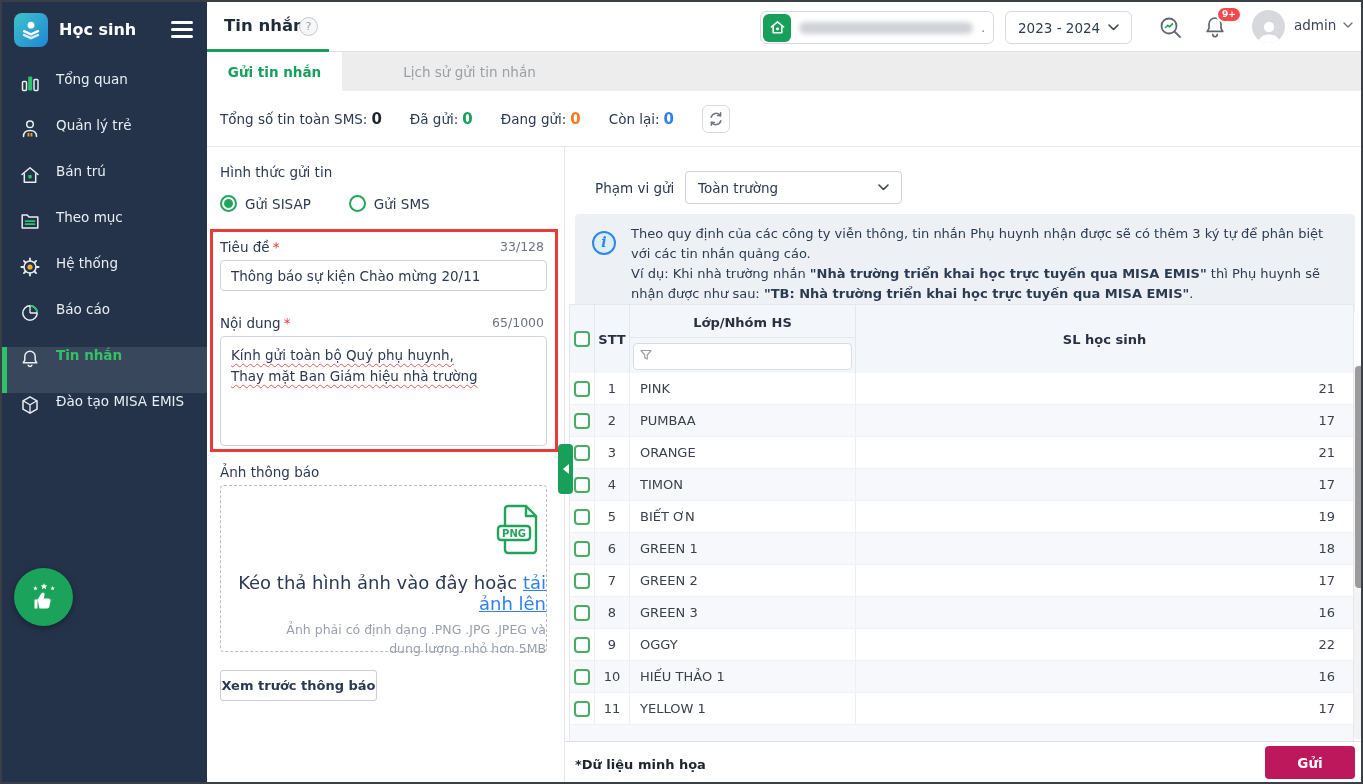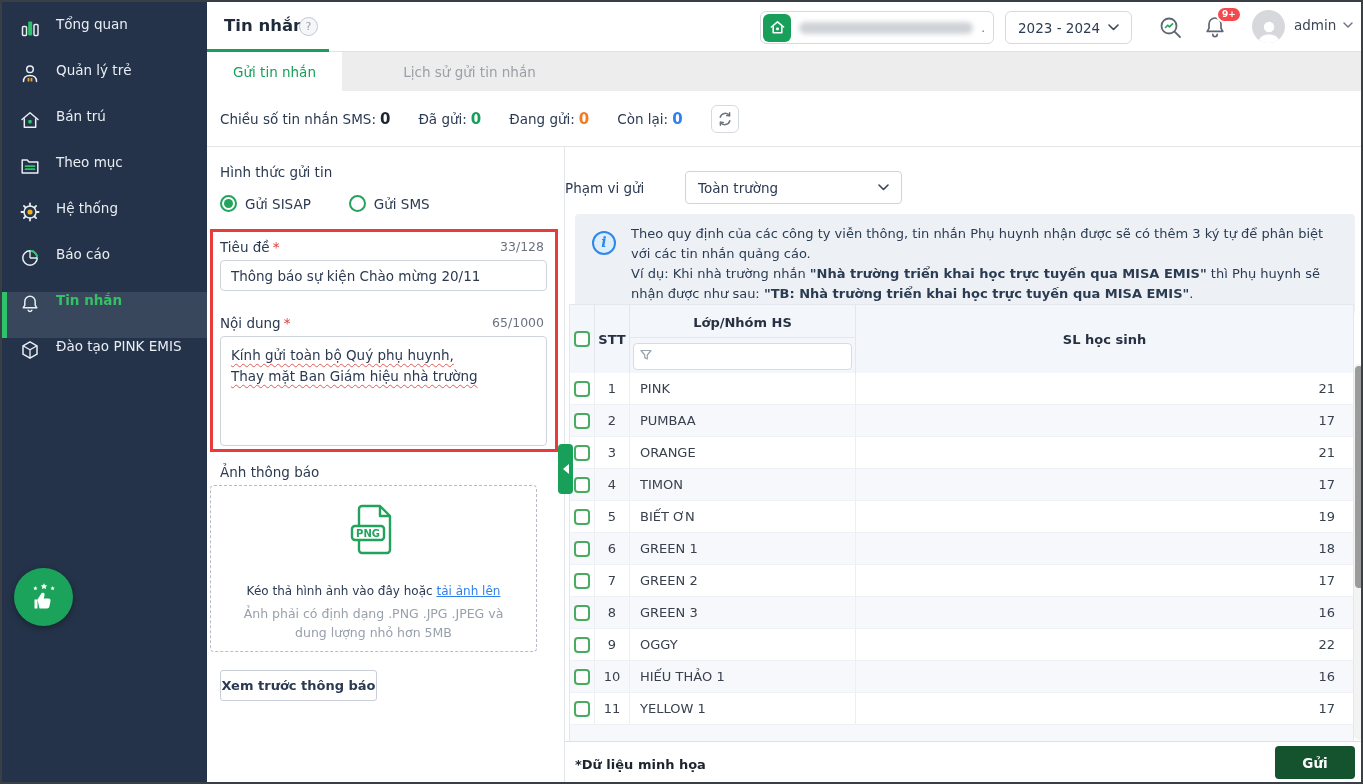--- a/index.html
+++ b/index.html
@@ -52,21 +52,21 @@
   .nbadge { position:absolute; top:-8px; left:14px; background:#f5484d; color:#fff; font-size:9px; font-weight:bold;
             padding:2px 4px; border-radius:9px; border:2px solid #fff; line-height:1; }
   .avatar { position:absolute; left:1045px; top:8px; width:33px; height:33px; border-radius:50%; background:#d6d8dc;
             overflow:hidden; display:flex; align-items:flex-end; justify-content:center; cursor:pointer; }
   .admin-wrap { position:absolute; left:1087px; top:15px; display:flex; align-items:center; gap:7px; cursor:pointer; }
   .admin-name { font-size:13.5px; color:#3c4656; }
 
   
   .tabstrip { position:absolute; left:0; top:50px; width:100%; height:39px; background:#ededed; display:flex; }
   .tab { height:100%; display:flex; align-items:center; justify-content:center; font-size:13.5px; cursor:pointer; }
-  .tab.active { width:135px; background:#fff; color:#18a05a; font-weight:normal; }
+  .tab.active { width:135px; background:#fff; color:#18a05a; font-weight:bold; }
   .tab.inactive { width:255px; color:#9aa0a6; }
 
   
   .stats { position:absolute; left:0; top:89px; width:100%; height:56px; background:#fff; border-bottom:1px solid #e6e6e6;
            display:flex; align-items:center; padding-left:13px; gap:28px; }
   .stat { font-size:13.5px; color:#2b3a52; }
   .stat b { font-size:15px; margin-left:4px; }
   .v-dark { color:#1f2532; } .v-green { color:#18a05a; } .v-orange { color:#f57b22; } .v-blue { color:#2f80ed; }
   .refresh-btn { width:28px; height:28px; border:1px solid #d5d9e0; border-radius:6px; background:#fff;
                  display:flex; align-items:center; justify-content:center; cursor:pointer; }
@@ -89,37 +89,37 @@
   .txt-input { position:absolute; left:13px; top:113px; width:327px; height:31px; border:1px solid #cfd4dc;
                border-radius:4px; font-size:13.5px; color:#2b3a52; padding:0 10px;
                font-family:"DejaVu Sans","Liberation Sans",sans-serif; background:#fff; }
   .lab-content { position:absolute; left:13px; top:168px; }
   .cnt-content { top:168px; }
   .txt-area { position:absolute; left:13px; top:189px; width:327px; height:110px; border:1px solid #cfd4dc;
               border-radius:4px; font-size:13.5px; color:#2b3a52; padding:8px 10px; line-height:1.55; background:#fff; }
   .misspell { text-decoration:underline; text-decoration-style:wavy; text-decoration-color:#e05a55;
               text-decoration-thickness:1px; text-underline-offset:3px; }
   .lab-image { position:absolute; left:13px; top:317px; }
-  .dropzone { position:absolute; left:3px; top:338px; width:327px; height:167px; border:1px dashed #b6bdc9;
-              border-radius:4px; text-align:center; cursor:pointer; background:#fff; }
+  .dropzone { position:absolute; left:13px; top:338px; width:327px; height:167px; border:1px dashed #b6bdc9;
+              border-radius:4px; text-align:right; cursor:pointer; background:#fff; }
   .dz-icon { margin-top:16px; }
-  .dz-line { font-size:12px; color:#2b3a52; margin-top:22px; }
+  .dz-line { font-size:18px; color:#2b3a52; margin-top:10px; }
   .dz-link { color:#2f80ed; text-decoration:underline; cursor:pointer; }
   .dz-hint { font-size:12.5px; color:#98a0ac; line-height:1.55; margin-top:6px; }
   .preview-btn { position:absolute; left:13px; top:523px; width:157px; height:31px; background:#fff;
                  border:1px solid #c9ced8; border-radius:3px; font-size:13px; font-weight:600; color:#2b3a52;
                  cursor:pointer; font-family:"DejaVu Sans","Liberation Sans",sans-serif; }
   .collapse-handle { position:absolute; left:351px; top:297px; width:15px; height:50px; background:#18a05a;
                      border-radius:4px; z-index:5; cursor:pointer; display:flex; align-items:center; justify-content:center; }
   .collapse-handle::after { content:""; width:0; height:0; border-top:5px solid transparent;
                             border-bottom:5px solid transparent; border-right:6px solid #fff; }
 
   
   .panel-right { position:absolute; left:358px; top:145px; width:800px; height:639px; background:#fff; }
-  .scope-label { position:absolute; left:0; top:33px; font-size:13.5px; color:#2b3a52; }
+  .scope-label { position:absolute; left:30px; top:33px; font-size:13.5px; color:#2b3a52; }
   .scope-select { position:absolute; left:120px; top:24px; width:217px; height:33px; border:1px solid #cfd4dc;
                   border-radius:4px; background:#fff; display:flex; align-items:center; justify-content:space-between;
                   padding:0 12px; font-size:13.5px; color:#2b3a52; cursor:pointer; }
   .info-box { position:absolute; left:10px; top:67px; width:780px; min-height:79px; background:#edf1f6;
               border-radius:4px; padding:10px 16px 10px 56px; font-size:13px; color:#2b3c52; line-height:1.55; }
   .info-box b { font-weight:bold; }
   .info-icon { position:absolute; left:17px; top:17px; width:24px; height:24px; border-radius:50%;
                border:2px solid #2f86eb; background:#ddeefb; display:flex; align-items:center; justify-content:center;
                color:#2f86eb; font-family:"DejaVu Serif","Liberation Serif",serif; font-style:italic; font-weight:bold; font-size:14px; }
   .info-icon::before { content:"i"; }
@@ -148,30 +148,45 @@
   .cb { width:16px; height:16px; border:2px solid #47ab61; border-radius:4px; background:#fff; cursor:pointer; display:inline-block; }
   .partial-row { height:16px; background:#f6f8fb; }
 
   
   .sb-track { position:absolute; right:1px; top:217px; width:10px; height:376px; background:#f3f3f3; border-radius:5px; }
   .sb-thumb { position:absolute; left:1px; top:2px; width:8px; height:222px; background:#9b9b9b; border-radius:4px; cursor:pointer; }
 
   
   .r-footer { position:absolute; left:0; bottom:0; width:100%; height:45px; background:#fff; border-top:1px solid #dcdfe3; }
   .footnote { position:absolute; left:10px; top:15px; font-size:13px; font-weight:600; color:#1c2430; }
-  .send-btn { position:absolute; right:10px; top:4px; width:80px; height:33px; background:#14532d; color:#fff;
+  .send-btn { position:absolute; right:10px; top:4px; width:90px; height:33px; background:#be185d; color:#fff;
               border:none; border-radius:4px; font-size:13.5px; font-weight:600; cursor:pointer;
               font-family:"DejaVu Sans","Liberation Sans",sans-serif; }
 </style>
 </head>
 <body>
 
 <div class="screen">
 
   <aside class="sidebar">
+    <div class="s-head">
+      <div class="logo">
+        <svg width="22" height="22" viewBox="0 0 22 22">
+            <circle cx="11" cy="6.2" r="3.4" fill="#fff"></circle>
+            <path d="M4 12.2l7 3.2 7-3.2" fill="none" stroke="#fff" stroke-width="2.4" stroke-linecap="round" stroke-linejoin="round"></path>
+            <path d="M4 16l7 3.2 7-3.2" fill="none" stroke="#fff" stroke-width="2.4" stroke-linecap="round" stroke-linejoin="round" opacity=".85"></path>
+          </svg>
+      </div>
+      <div class="s-title">Học sinh</div>
+      <div class="burger">
+          <i></i>
+          <i></i>
+          <i></i>
+        </div>
+    </div>
 
     <nav class="s-nav">
       <div class="s-item">
         <span class="s-ico">
           <svg width="22" height="22" viewBox="0 0 22 22">
               <rect x="3.5" y="9.5" width="4" height="9" rx="1" fill="none" stroke="#e9eef4" stroke-width="1.5"></rect>
               <rect x="9.2" y="4.5" width="4" height="14" rx="1" fill="#2dc36a"></rect>
               <rect x="15" y="7.5" width="4" height="11" rx="1" fill="none" stroke="#e9eef4" stroke-width="1.5"></rect>
             </svg>
         </span>
@@ -237,21 +252,21 @@
         </span>
         <span class="s-lbl">Tin nhắn</span>
       </div>
       <div class="s-item">
         <span class="s-ico">
           <svg width="22" height="22" viewBox="0 0 22 22">
               <path d="M11 2.8l7 4v8.4l-7 4-7-4V6.8z" fill="none" stroke="#e9eef4" stroke-width="1.5" stroke-linejoin="round"></path>
               <path d="M4 6.8l7 4 7-4M11 10.8v8.4" fill="none" stroke="#e9eef4" stroke-width="1.3"></path>
             </svg>
         </span>
-        <span class="s-lbl">Đào tạo PINK EMIS</span>
+        <span class="s-lbl">Đào tạo MISA EMIS</span>
       </div>
     </nav>
 
     <div class="fab">
       <svg width="34" height="34" viewBox="0 0 34 34">
         <g fill="#fff">
             <path d="M17 3.2l1 2 2.2.3-1.6 1.5.4 2.2-2-1.1-2 1.1.4-2.2-1.6-1.5 2.2-.3z"></path>
             <path d="M8.4 6l.7 1.4 1.5.2-1.1 1 .3 1.5-1.4-.7-1.3.7.2-1.5-1-1 1.4-.2z"></path>
             <path d="M25.6 6l.7 1.4 1.5.2-1.1 1 .3 1.5-1.4-.7-1.3.7.2-1.5-1-1 1.4-.2z"></path>
           </g>
@@ -315,21 +330,21 @@
           </svg>
       </div>
     </div>
 
     <div class="tabstrip">
       <div class="tab active">Gửi tin nhắn</div>
       <div class="tab inactive">Lịch sử gửi tin nhắn</div>
     </div>
 
     <div class="stats">
-      <span class="stat"><span>Chiều số tin nhắn SMS:</span><b class="v-dark">0</b></span>
+      <span class="stat"><span>Tổng số tin toàn SMS:</span><b class="v-dark">0</b></span>
       <span class="stat"><span>Đã gửi:</span><b class="v-green">0</b></span>
       <span class="stat"><span>Đang gửi:</span><b class="v-orange">0</b></span>
       <span class="stat"><span>Còn lại:</span><b class="v-blue">0</b></span>
       <button class="refresh-btn">
         <svg width="16" height="16" viewBox="0 0 16 16">
             <path d="M3.2 6.2a5.2 5.2 0 0 1 9.3-1.6" fill="none" stroke="#6f7681" stroke-width="1.5" stroke-linecap="round"></path>
             <path d="M12.6 1.8v3l-3-.2" fill="none" stroke="#6f7681" stroke-width="1.5" stroke-linecap="round" stroke-linejoin="round"></path>
             <path d="M12.8 9.8a5.2 5.2 0 0 1-9.3 1.6" fill="none" stroke="#6f7681" stroke-width="1.5" stroke-linecap="round"></path>
             <path d="M3.4 14.2v-3l3 .2" fill="none" stroke="#6f7681" stroke-width="1.5" stroke-linecap="round" stroke-linejoin="round"></path>
           </svg>

